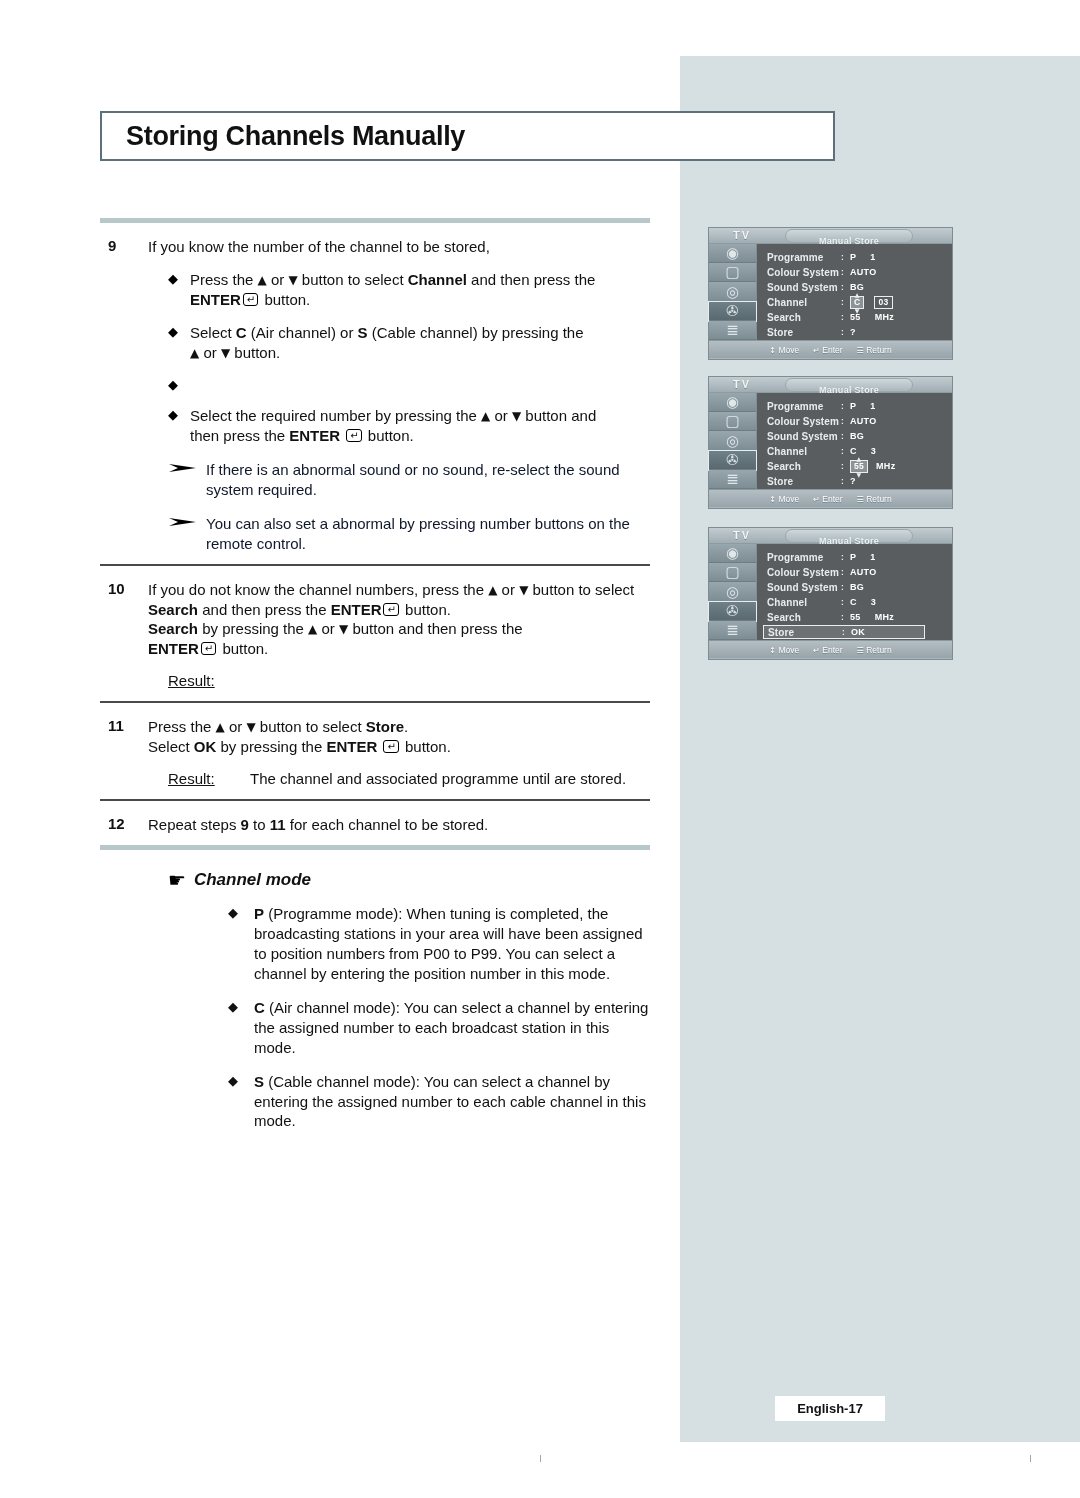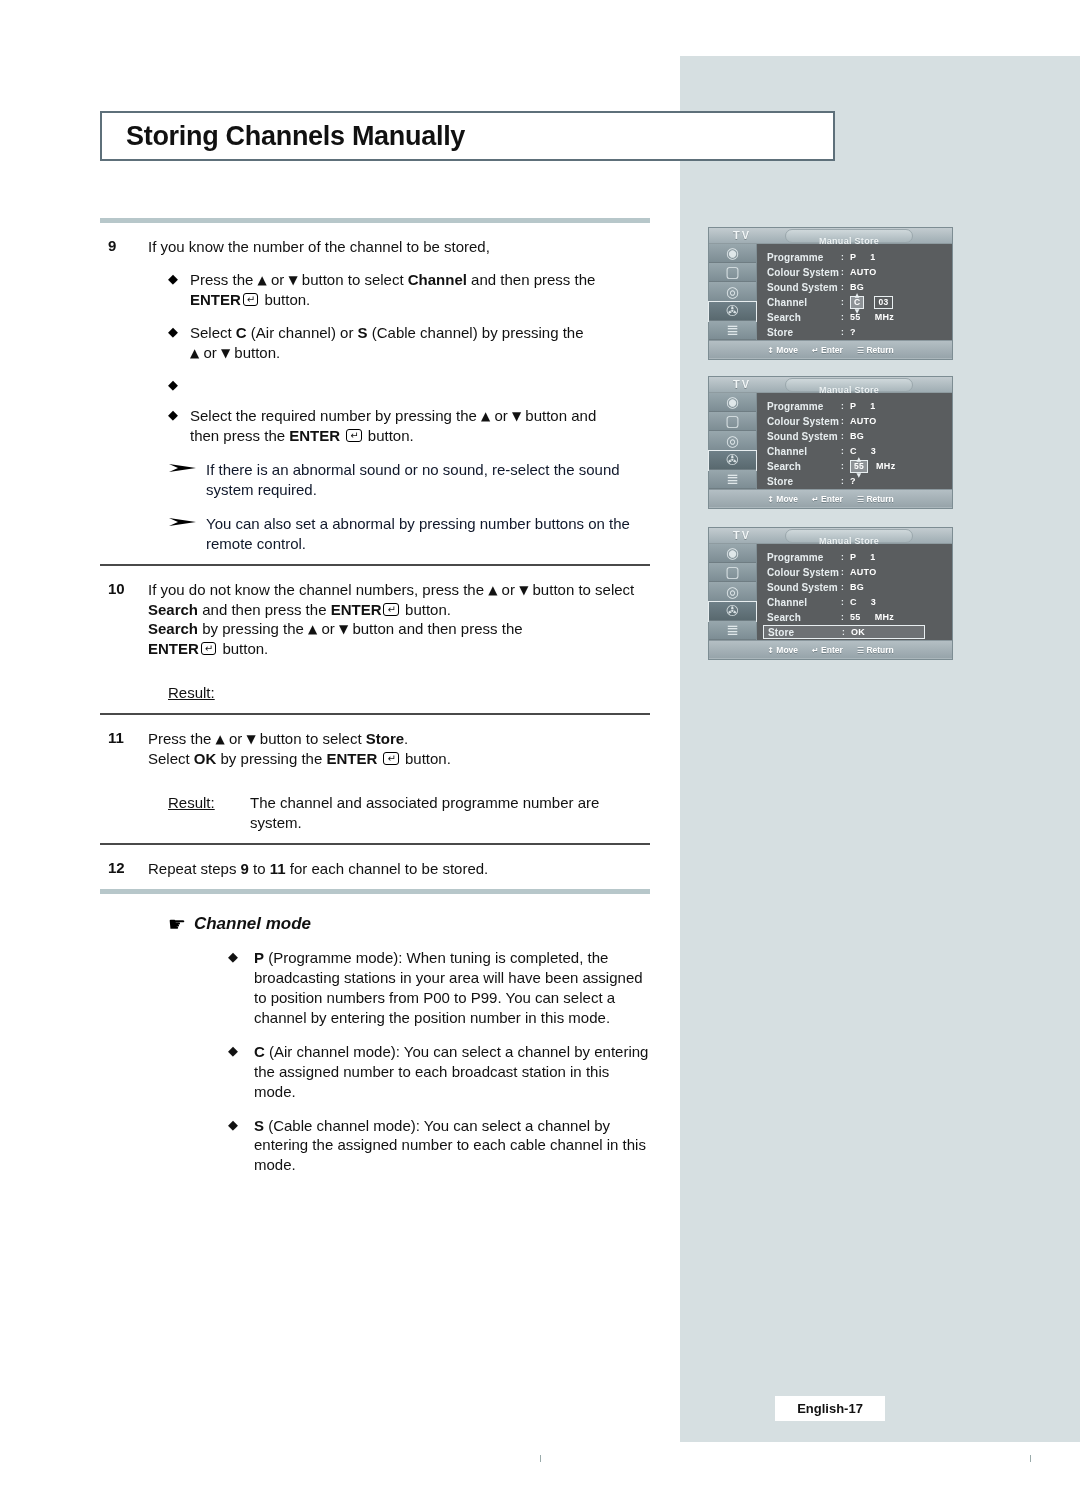--- a/index.html
+++ b/index.html
@@ -62,21 +62,21 @@
 
   .note {
     display: flex; margin-top: 14px;
     padding-left: 68px;
     font-size: 15px; color: #0f172a; line-height: 1.33;
   }
   .note .arrow { flex: none; width: 38px; padding-top: 1px; }
   .note .ntxt { flex: 1; }
 
   .result {
-    display: flex; margin-top: 24px; padding-left: 68px;
+    display: flex; margin-top: 12px; padding-left: 68px;
     font-size: 15px; color: #111; line-height: 1.33;
   }
   .result .rlabel { width: 82px; flex: none; text-decoration: underline; }
   .result .rtxt { flex: 1; }
   .blockgap { height: 10px; }
 
   b, strong { font-weight: bold; }
 
   
   .enterkey {
@@ -207,21 +207,21 @@
     line-height:11px; margin-left: 10px;
   }
   .osd-foot {
     height: 18px;
     background: linear-gradient(180deg,#b4bfc4 0%,#97a4aa 100%);
     border-top: 1px solid #8b989e;
     display:flex; align-items:center; justify-content:center;
     gap: 14px;
   }
   .osd-foot div {
-    font-size: 8.5px; font-weight:bold; color:#ffffff;
+    font-size: 8.5px; font-weight:normal; color:#ffffff;
     text-shadow: 0 1px 0 #78858b;
     white-space: nowrap;
   }
   .osd-foot .g { font-family:"DejaVu Sans",sans-serif; font-size:8px; }
 
   
   #footer {
     position:absolute; left: 775px; top: 1396px;
     width: 110px; height: 25px; background:#ffffff;
     display:flex; align-items:center; justify-content:center;
@@ -304,21 +304,21 @@
     <div class="rule-thin"></div>
 
     <div class="step">
       <div class="step-num">11</div>
       <div class="step-body">Press the <span class="ar">▲</span> or <span class="ar">▼</span> button to select <b>Store</b>.<br>
         Select <b>OK</b> by pressing the <b>ENTER</b> <span class="enterkey">↵</span> button.</div>
     </div>
 
     <div class="result">
       <div class="rlabel">Result:</div>
-      <div class="rtxt">The channel and associated programme number are system.</div>
+      <div class="rtxt">The channel and associated programme until are stored.</div>
     </div>
 
     <div class="blockgap"></div>
     <div class="rule-thin"></div>
 
     <div class="step">
       <div class="step-num">12</div>
       <div class="step-body">Repeat steps <b>9</b> to <b>11</b> for each channel to be stored.</div>
     </div>
 

